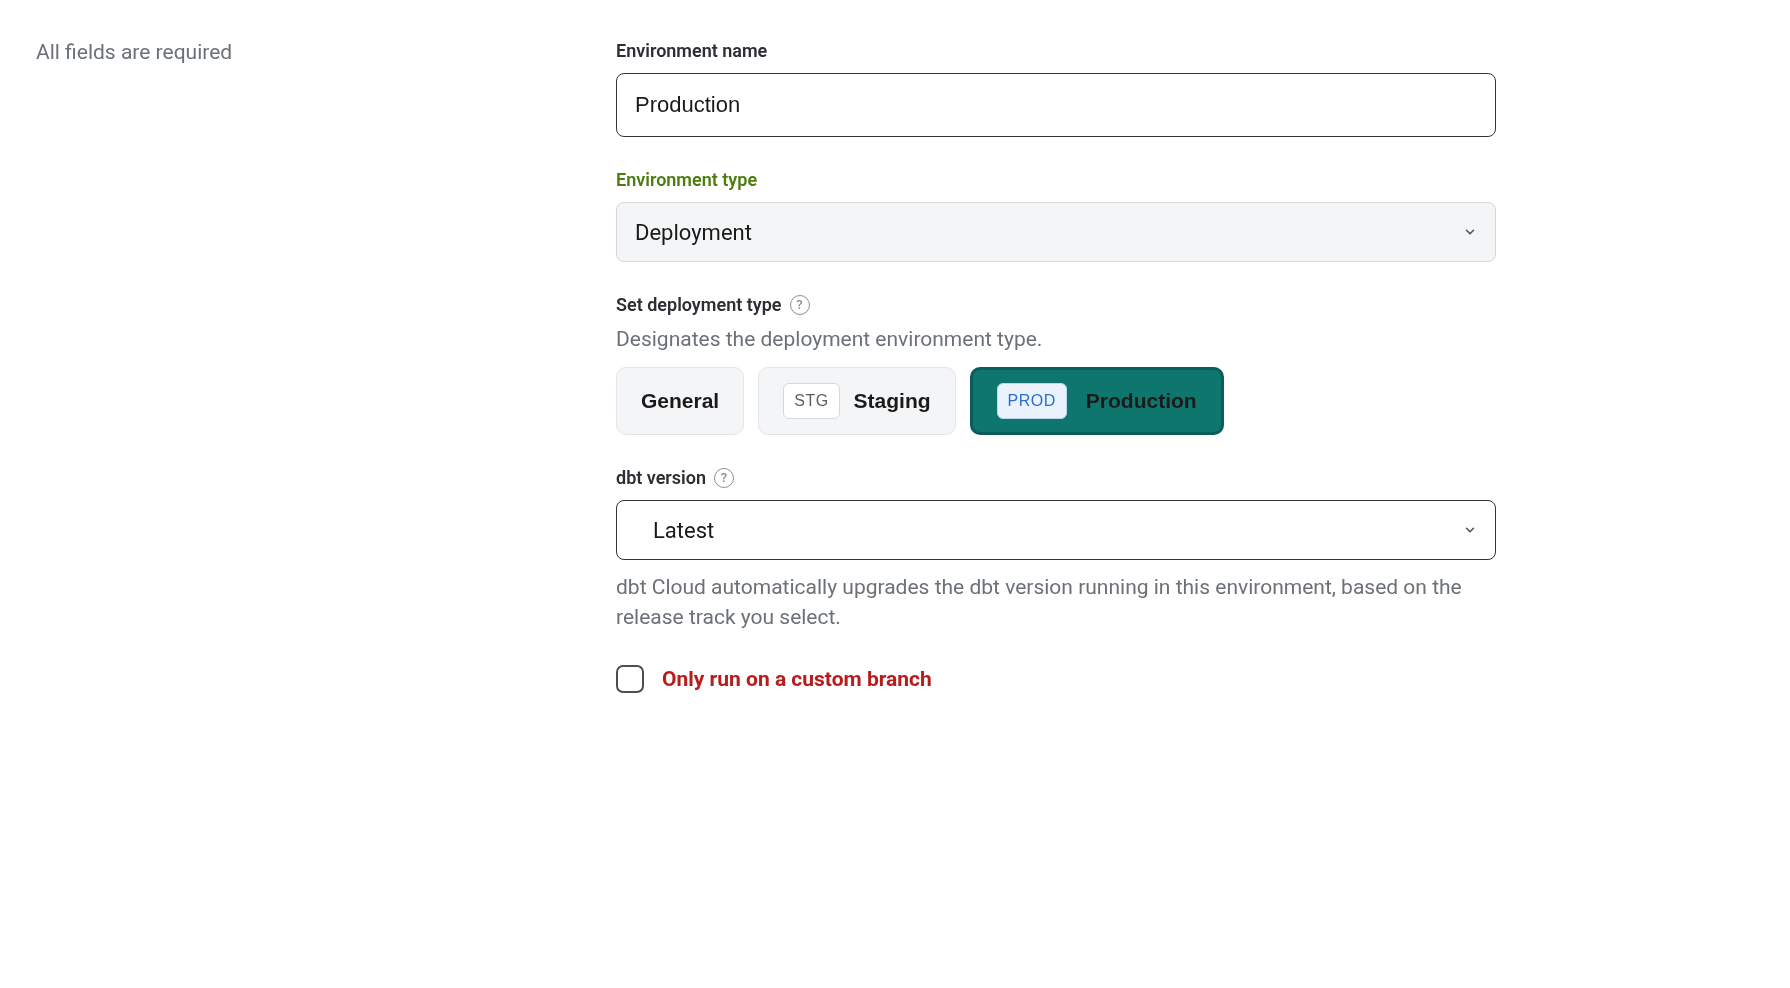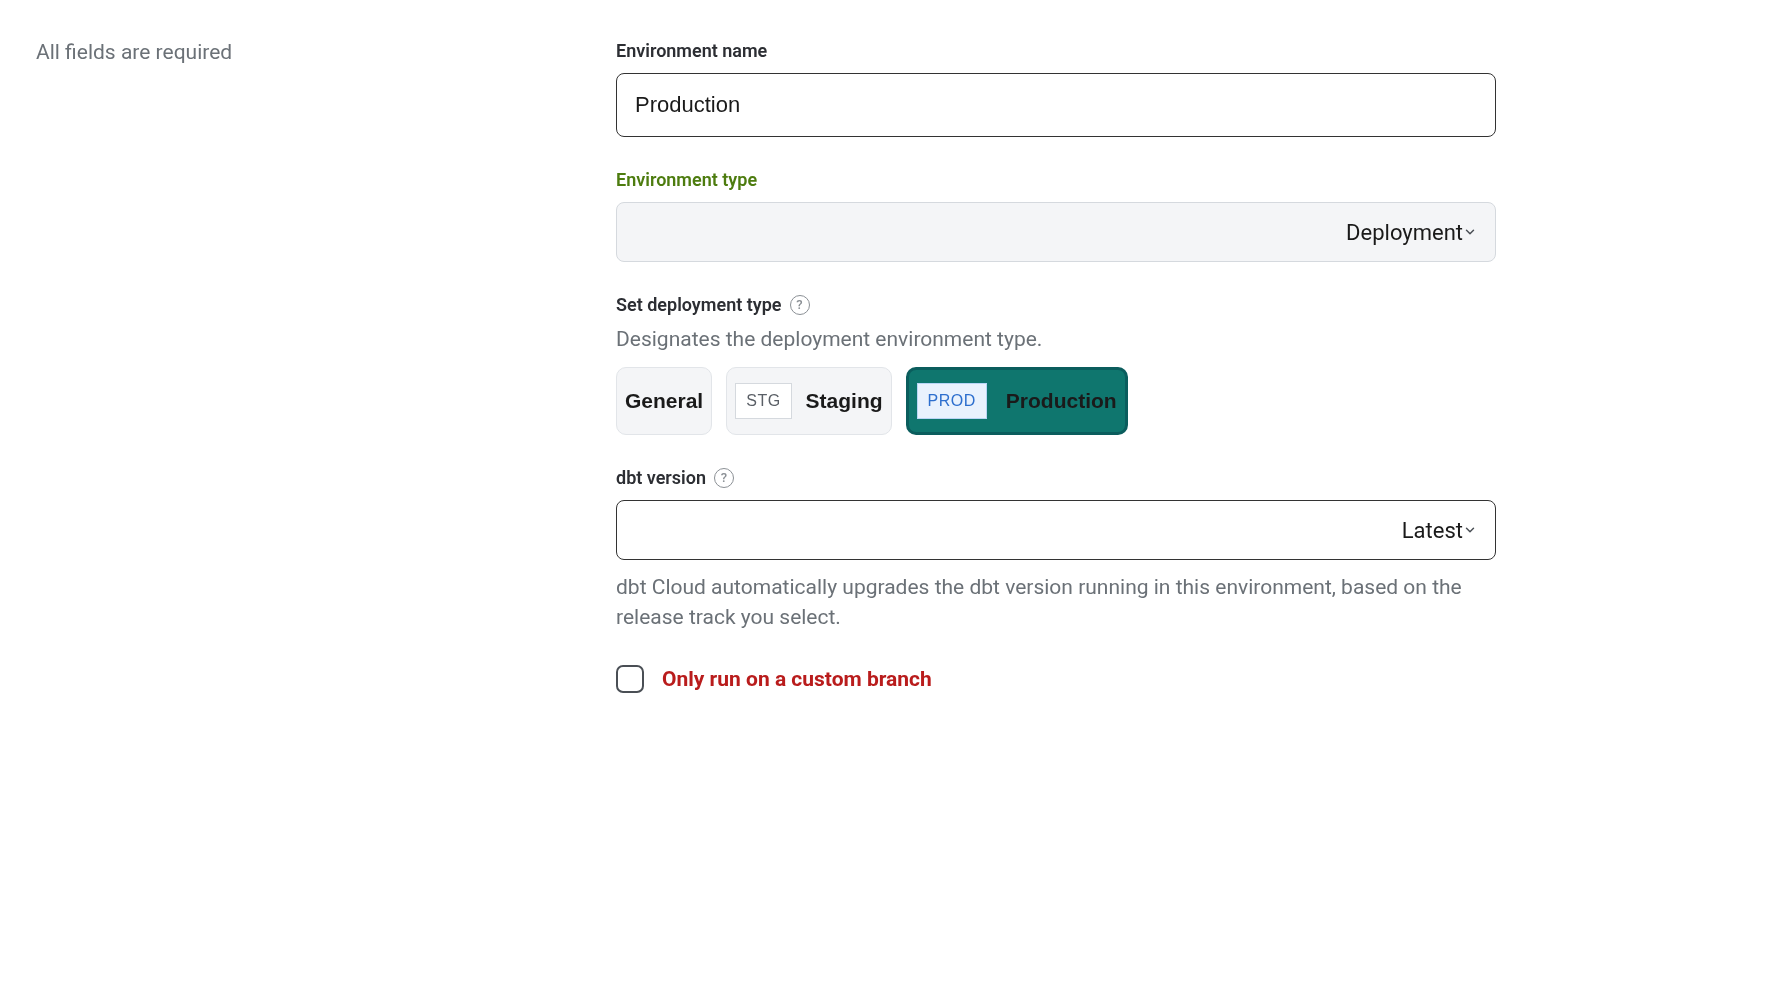--- a/index.html
+++ b/index.html
@@ -67,21 +67,21 @@
       width: 100%;
       height: 60px;
       border: 1px solid #d5d9de;
       border-radius: 8px;
       padding: 0 18px;
       font-size: 22px;
       color: #1a1a1a;
       background: #f4f5f7;
       display: flex;
       align-items: center;
-      justify-content: flex-end;
+      justify-content: space-between;
       cursor: pointer;
     }
     .select-box.outlined {
       background: #ffffff;
       border: 1.5px solid #333;
       padding-left: 36px;
     }
     .helper-text {
       font-size: 21px;
       color: #6b7177;
@@ -96,42 +96,42 @@
     }
     .toggle-group {
       display: flex;
       gap: 14px;
     }
     .toggle-btn {
       display: flex;
       align-items: center;
       gap: 14px;
       height: 68px;
-      padding: 0 8px;
+      padding: 0 24px;
       border: 1px solid #e2e5e9;
       border-radius: 10px;
       background: #f4f5f7;
       font-size: 21px;
       font-weight: 600;
       color: #1a1a1a;
       cursor: pointer;
     }
     .toggle-btn.selected {
       background: #0f766e;
       border: 3px solid #0b5d5d;
       gap: 19px;
     }
     .mini-badge {
       display: inline-flex;
       align-items: center;
       justify-content: center;
       height: 36px;
       padding: 0 10px;
       border: 1px solid #d5d9de;
-      border-radius: 0;
+      border-radius: 6px;
       font-size: 16px;
       font-weight: 500;
       color: #5a5f66;
       background: #ffffff;
       letter-spacing: 0.5px;
     }
     .mini-badge.prod {
       border-color: #b9d6f6;
       background: #e9f2fd;
       color: #2d6fce;

